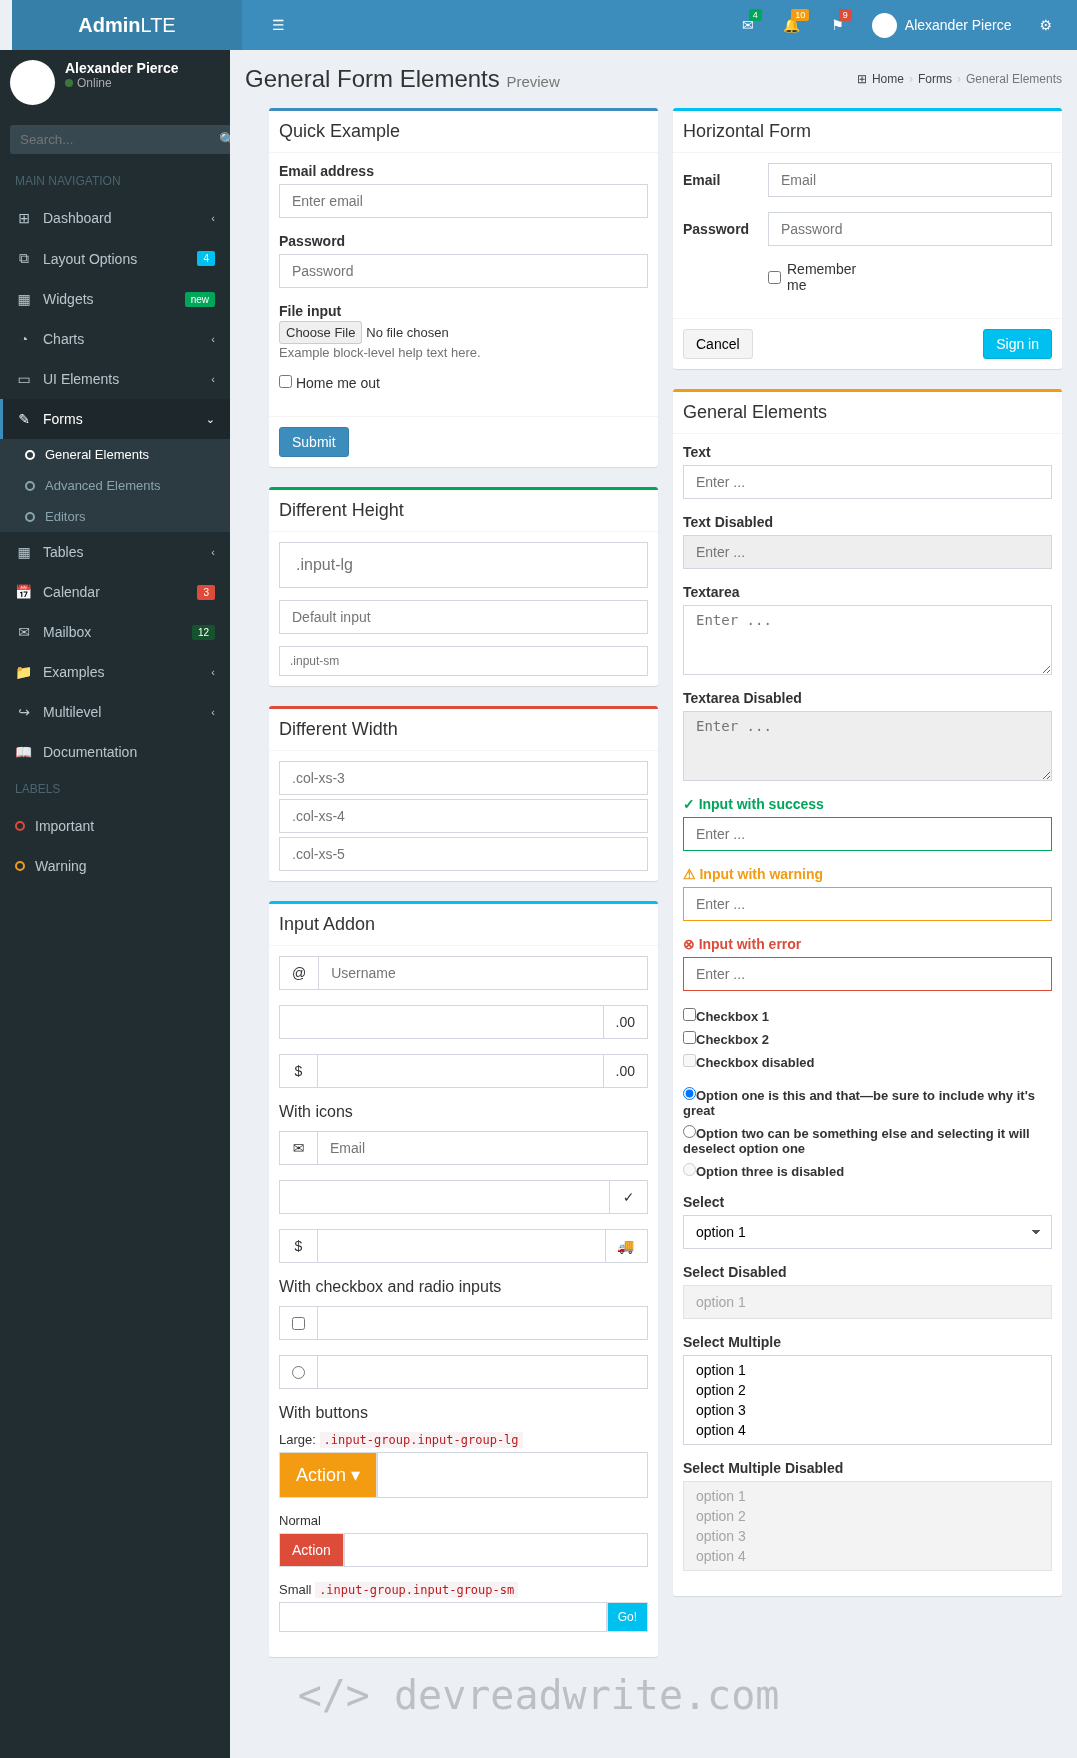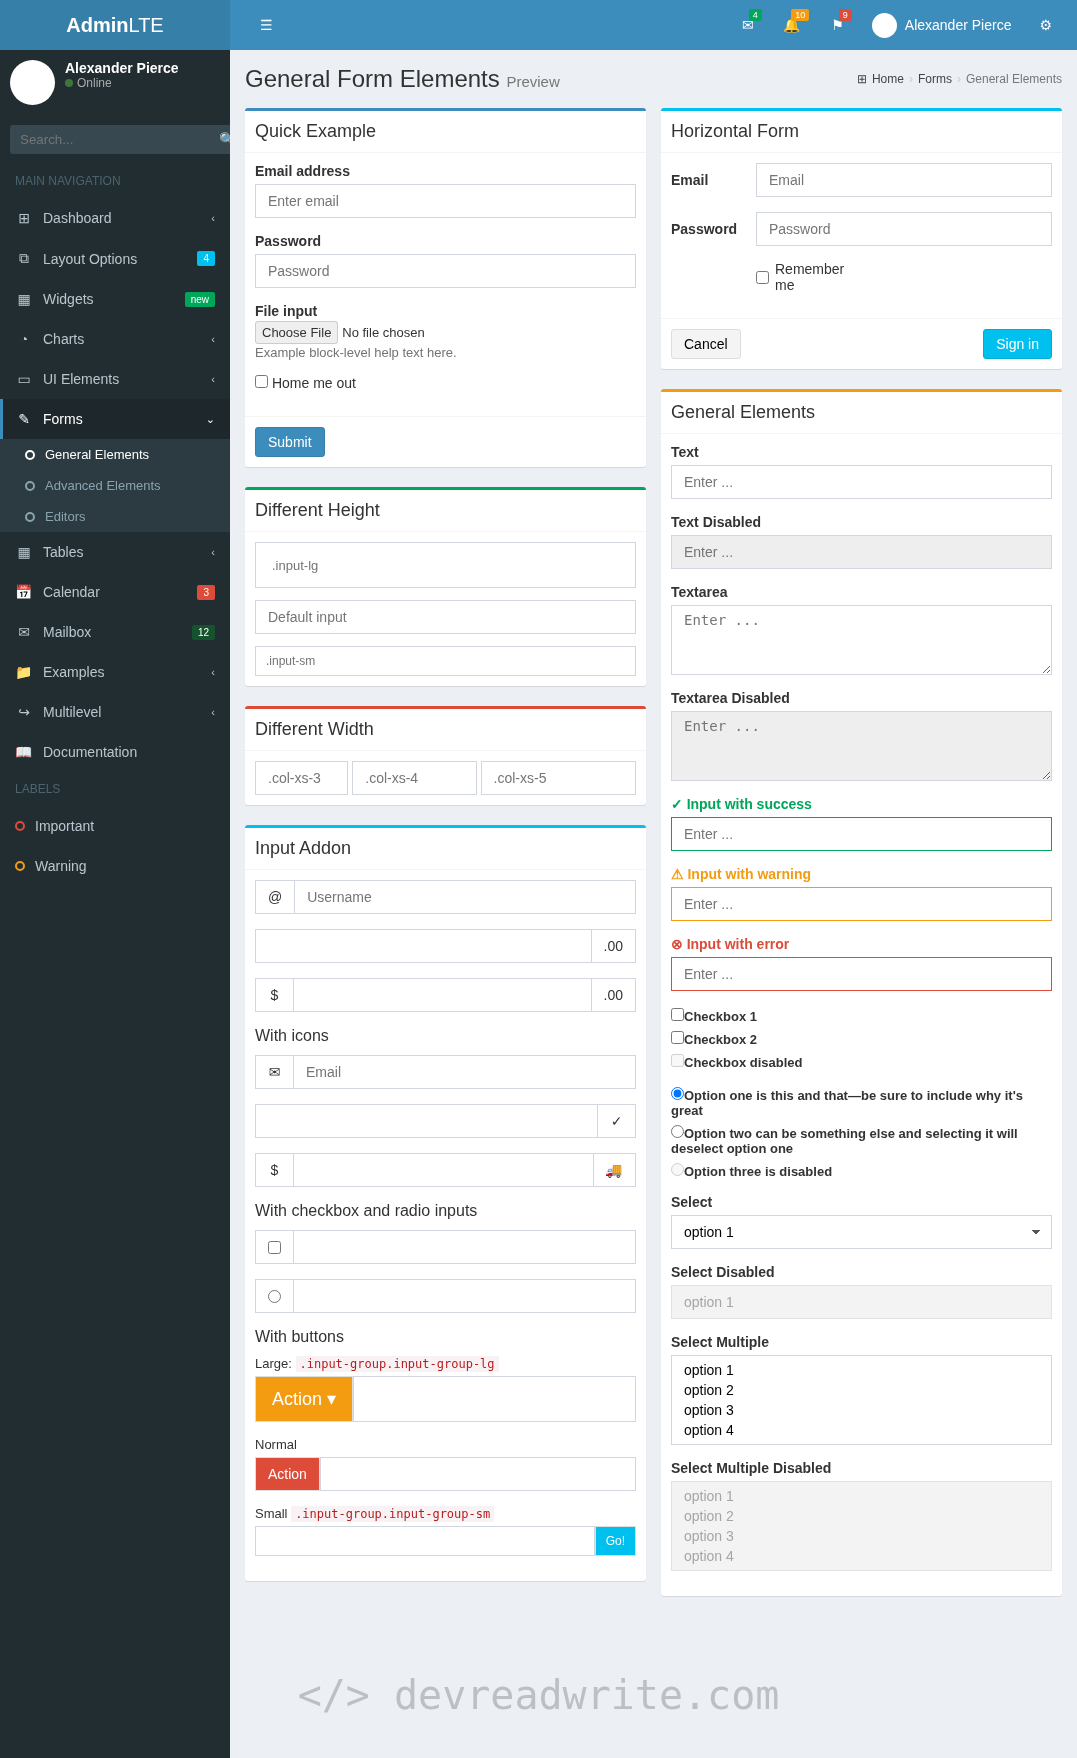--- a/index.html
+++ b/index.html
@@ -1,19 +1,19 @@
 <!DOCTYPE html>
 <html><head>
   <meta charset="utf-8">
   <style>
     * { box-sizing: border-box; margin: 0; padding: 0; }
     body { font-family: "Helvetica Neue", Arial, sans-serif; font-size: 14px; color: #333; background: #ecf0f5; }
     
     
-    .main-header { height: 50px; display: flex; }
+    .main-header { height: 50px; display: flex; padding-left: 12px; }
     .logo { width: 230px; background: #367fa9; color: #fff; text-align: center; line-height: 50px; font-size: 20px; font-weight: 300; }
     .logo b { font-weight: 700; }
     .navbar { flex: 1; background: #3c8dbc; display: flex; justify-content: space-between; align-items: center; padding: 0 15px; }
     .sidebar-toggle { color: #fff; cursor: pointer; padding: 15px; }
     .navbar-right { display: flex; align-items: center; gap: 10px; }
     .nav-icon { position: relative; color: #fff; padding: 15px 10px; cursor: pointer; }
     .nav-badge { position: absolute; top: 7px; right: 2px; font-size: 9px; padding: 1px 4px; border-radius: 2px; }
     .badge-green { background: #00a65a; color: #fff; }
     .badge-yellow { background: #f39c12; color: #fff; }
     .badge-red { background: #dd4b39; color: #fff; }
@@ -53,21 +53,21 @@
     
     
     .content-wrapper { margin-left: 230px; min-height: 100vh; }
     .content-header { padding: 15px; display: flex; justify-content: space-between; align-items: center; }
     .content-header h1 { font-size: 24px; font-weight: 500; }
     .content-header small { color: #777; font-size: 15px; font-weight: 300; }
     .breadcrumb { font-size: 12px; color: #444; display: flex; gap: 5px; align-items: center; }
     .breadcrumb a { color: #444; text-decoration: none; }
     .breadcrumb .sep { color: #ccc; }
     .breadcrumb .active { color: #777; }
-    .content { padding: 0 15px 15px; display: flex; gap: 15px; }
+    .content { padding: 0 15px 15px; display: flex; gap: 15px; margin-left: 24px; }
     .col { flex: 1; min-width: 0; }
     
     
     .box { background: #fff; border-radius: 3px; margin-bottom: 20px; border-top: 3px solid #d2d6de; box-shadow: 0 1px 1px rgba(0,0,0,.1); }
     .box.primary { border-top-color: #3c8dbc; }
     .box.info { border-top-color: #00c0ef; }
     .box.warning { border-top-color: #f39c12; }
     .box.success { border-top-color: #00a65a; }
     .box.danger { border-top-color: #dd4b39; }
     .box-header { padding: 10px; border-bottom: 1px solid #f4f4f4; }
@@ -77,38 +77,38 @@
     
     
     .form-group { margin-bottom: 15px; }
     .form-group > label { display: block; font-weight: 700; margin-bottom: 5px; }
     .form-control { display: block; width: 100%; padding: 6px 12px; font-size: 14px; border: 1px solid #d2d6de; border-radius: 0; height: 34px; background: #fff; }
     .form-control[disabled] { background: #eee; }
     textarea.form-control { height: auto; min-height: 70px; resize: vertical; }
     select.form-control { appearance: none; background-image: linear-gradient(45deg, transparent 50%, #555 50%), linear-gradient(135deg, #555 50%, transparent 50%); background-position: calc(100% - 15px) 14px, calc(100% - 10px) 14px; background-size: 5px 5px; background-repeat: no-repeat; padding-right: 30px; }
     select[multiple].form-control { height: 90px; background-image: none; padding: 4px; }
     select[multiple] option { padding: 2px 8px; }
-    .input-lg { height: 46px; font-size: 13px; padding: 10px 16px; }
+    .input-lg { height: 46px; font-size: 16px; padding: 10px 16px; }
     .input-sm { height: 30px; font-size: 12px; padding: 5px 10px; }
     .help-block { color: #737373; font-size: 13px; margin-top: 5px; }
     .checkbox-label { display: flex; align-items: center; gap: 6px; font-weight: normal !important; }
     .btn { padding: 6px 12px; border-radius: 3px; border: 1px solid transparent; font-size: 14px; cursor: pointer; }
     .btn-primary { background: #3c8dbc; color: #fff; border-color: #367fa9; }
     .btn-info { background: #00c0ef; color: #fff; border-color: #00acd6; }
     .btn-default { background: #f4f4f4; border-color: #ddd; }
     .btn-warning { background: #f39c12; color: #fff; border-color: #e08e0b; }
     .btn-danger { background: #dd4b39; color: #fff; border-color: #d73925; }
     
     
     .horizontal-row { display: flex; align-items: center; margin-bottom: 15px; }
     .horizontal-row label { width: 85px; font-weight: 700; text-align: left; }
     .horizontal-row .form-control { flex: 1; }
     
     
-    .width-row { display: flex; gap: 4px; }
+    .width-row { display: flex; gap: 4px; flex-direction: column; }
     .col-3 { flex: 3; } .col-4 { flex: 4; } .col-5 { flex: 5; }
     
     
     .input-group { display: flex; width: 100%; margin-bottom: 15px; }
     .input-group-addon { background: #fff; border: 1px solid #d2d6de; padding: 6px 12px; display: flex; align-items: center; justify-content: center; min-width: 38px; }
     .input-group-addon:first-child { border-right: none; }
     .input-group-addon:last-child { border-left: none; }
     .input-group .form-control { flex: 1; }
     .input-group-btn .btn { border-radius: 0; height: 34px; border-color: #ddd; }
     .input-group-lg .input-group-btn .btn { height: 46px; font-size: 18px; padding: 10px 16px; }

